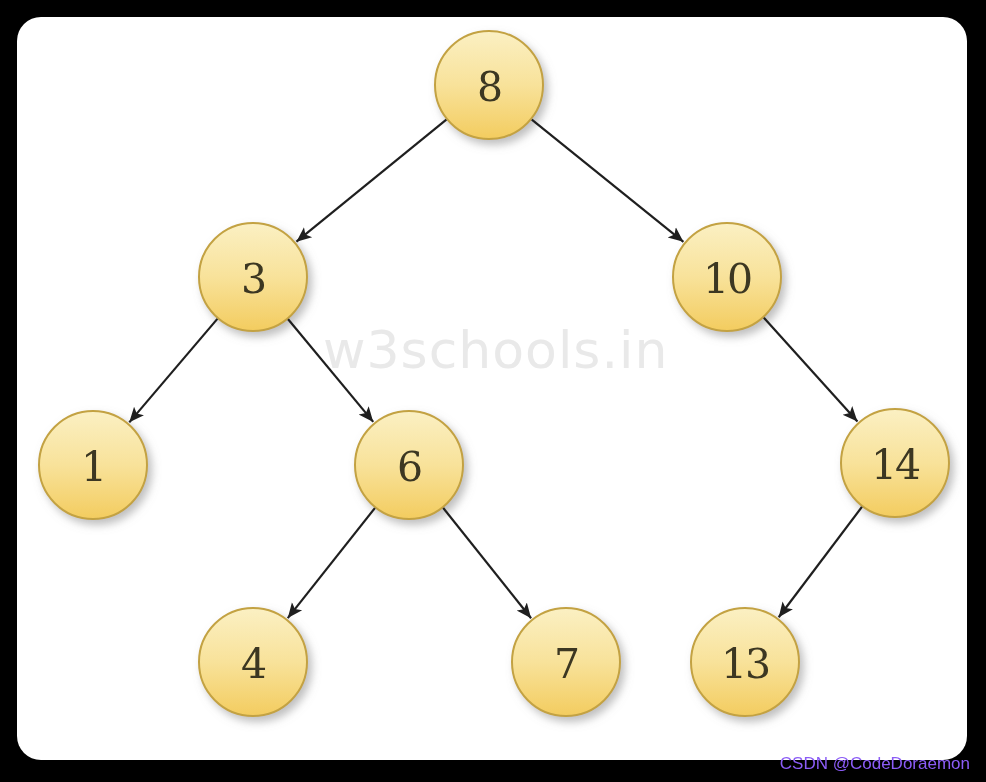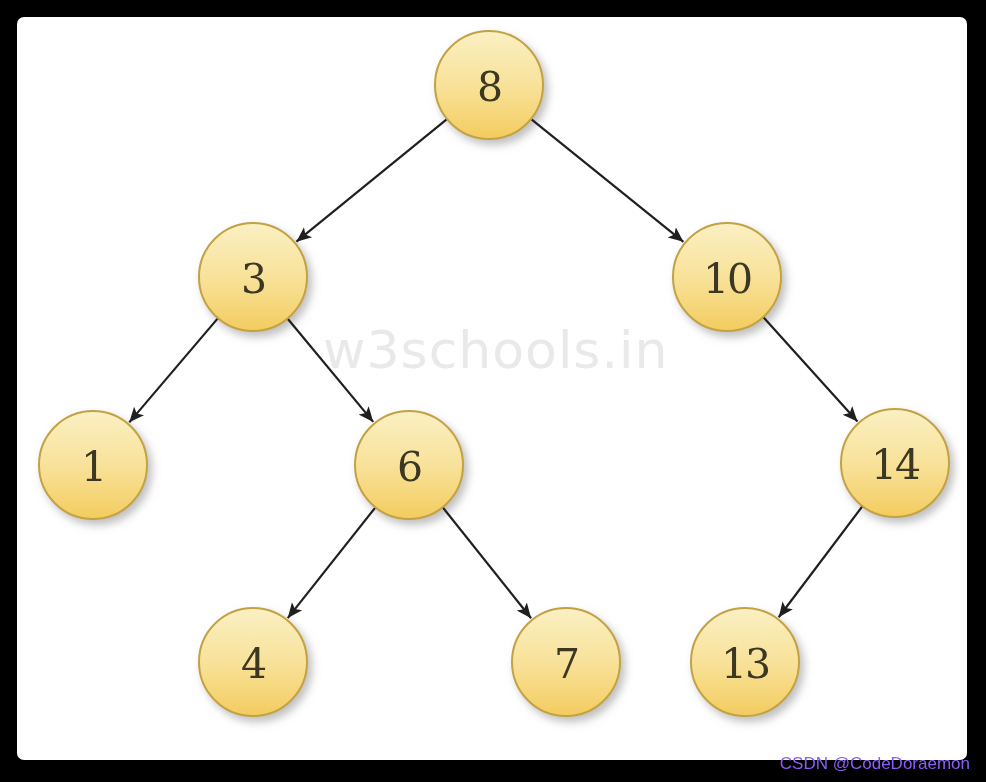--- a/index.html
+++ b/index.html
@@ -15,21 +15,21 @@
     overflow: hidden;
     font-family: "DejaVu Sans", sans-serif;
   }
   .canvas {
     position: absolute;
     left: 17px;
     top: 17px;
     width: 950px;
     height: 743px;
     background: #ffffff;
-    border-radius: 7px;
+    border-radius: 24px;
   }
   .wm-center {
     position: absolute;
     left: 306px;
     top: 303px;
     font-size: 52px;
     letter-spacing: 1px;
     color: #e9e9e9;
     font-family: "DejaVu Sans", sans-serif;
     user-select: none;

